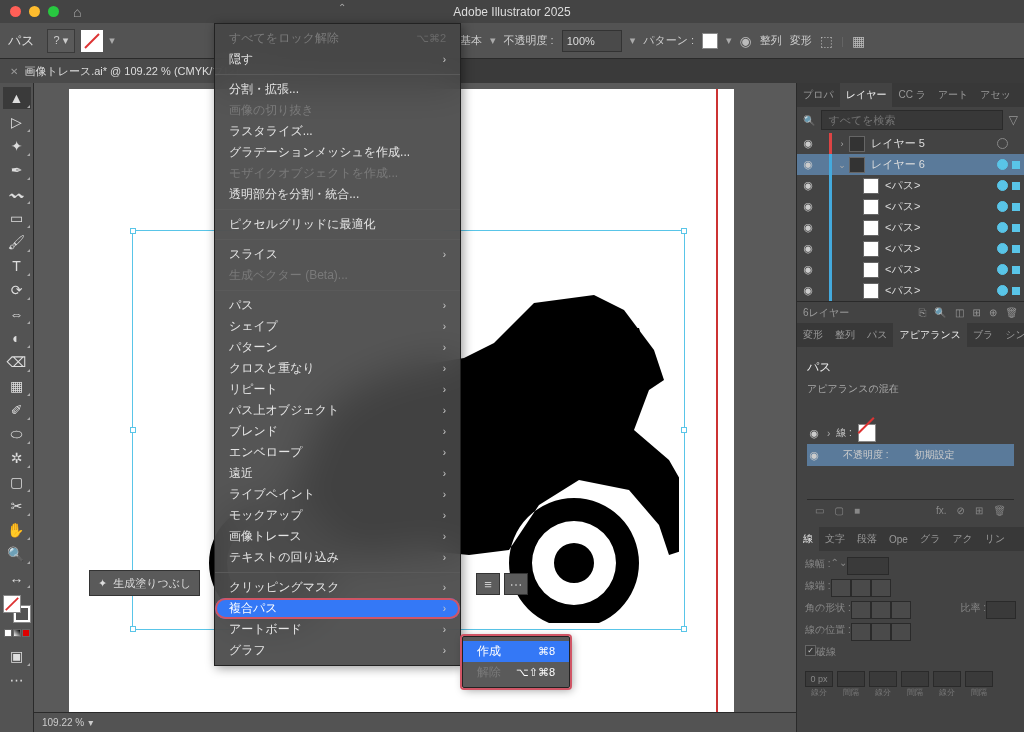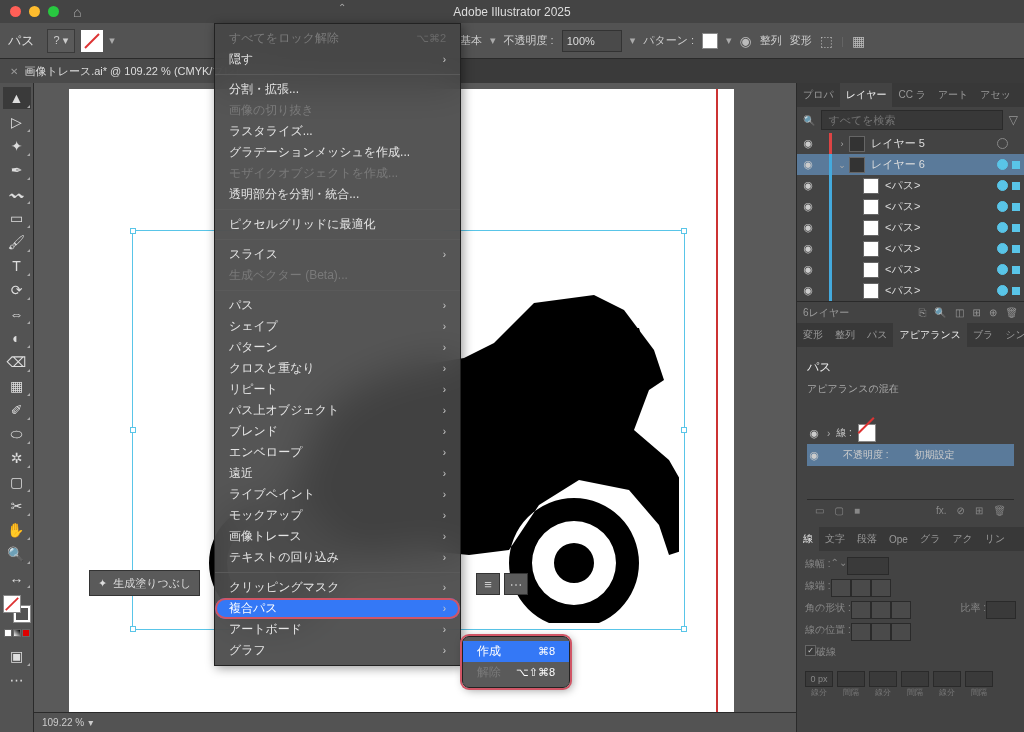--- a/index.html
+++ b/index.html
@@ -65,21 +65,21 @@
 .menu{position:absolute;left:214px;top:23px;width:247px;background:rgba(70,70,70,0.92);backdrop-filter:blur(20px);border:1px solid #222;box-shadow:2px 2px 10px rgba(0,0,0,0.4);padding:4px 0;z-index:100}
 .mi{height:21px;display:flex;align-items:center;padding:0 14px;font-size:12px;color:#e5e5e5;position:relative;cursor:pointer}
 .mi.dis{color:#7a7a7a;cursor:default}
 .mi .sc{margin-left:auto;font-size:11px;color:#bbb}
 .mi.dis .sc{color:#6a6a6a}
 .mi .ar{margin-left:auto;font-size:10px;color:#ccc}
 .sep{height:1px;background:#5a5a5a;margin:4px 0}
 .mi.hl{background:#3478f6;color:#fff}
 .mi.ring{box-shadow:inset 0 0 0 2px #d05565;border-radius:11px}
 
-.submenu{position:absolute;left:462px;top:636px;width:108px;background:rgba(80,80,80,0.94);border:1px solid #222;padding:4px 0;z-index:101;box-shadow:0 0 0 2px #d05565,2px 2px 10px rgba(0,0,0,0.4);border-radius:7px}
+.submenu{position:absolute;left:462px;top:636px;width:108px;background:rgba(80,80,80,0.94);border:1px solid #222;padding:4px 0;z-index:101;box-shadow:0 0 0 2px #d05565,2px 2px 10px rgba(0,0,0,0.4);border-radius:2px}
 .submenu .mi.hl{background:#3478f6}
 .submenu .mi .sc{color:#fff}
 
 
 .panels{width:228px;background:#434343;border-left:1px solid #2a2a2a;display:flex;flex-direction:column;font-size:10px}
 .panel-tabs{display:flex;height:24px;background:#383838;align-items:flex-end;overflow:hidden}
 .panel-tabs span{padding:0 6px;height:24px;display:flex;align-items:center;color:#999;font-size:10px;cursor:pointer;white-space:nowrap}
 .panel-tabs span.act{background:#434343;color:#eee}
 
 .search-row{display:flex;align-items:center;height:26px;padding:0 6px;gap:6px}

